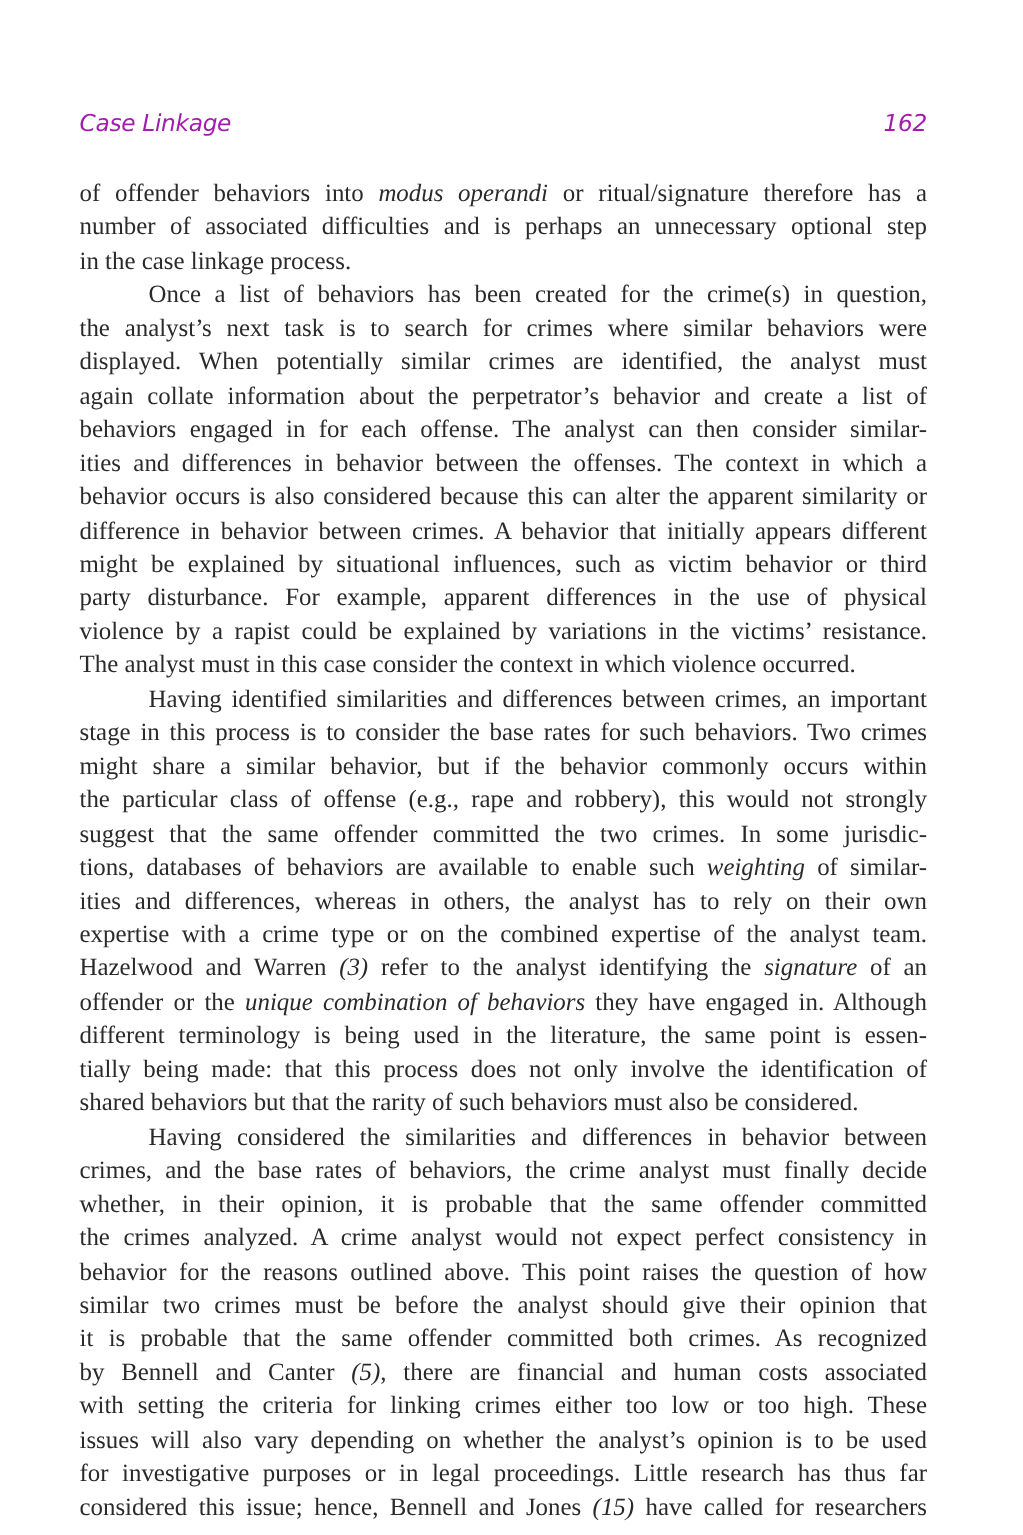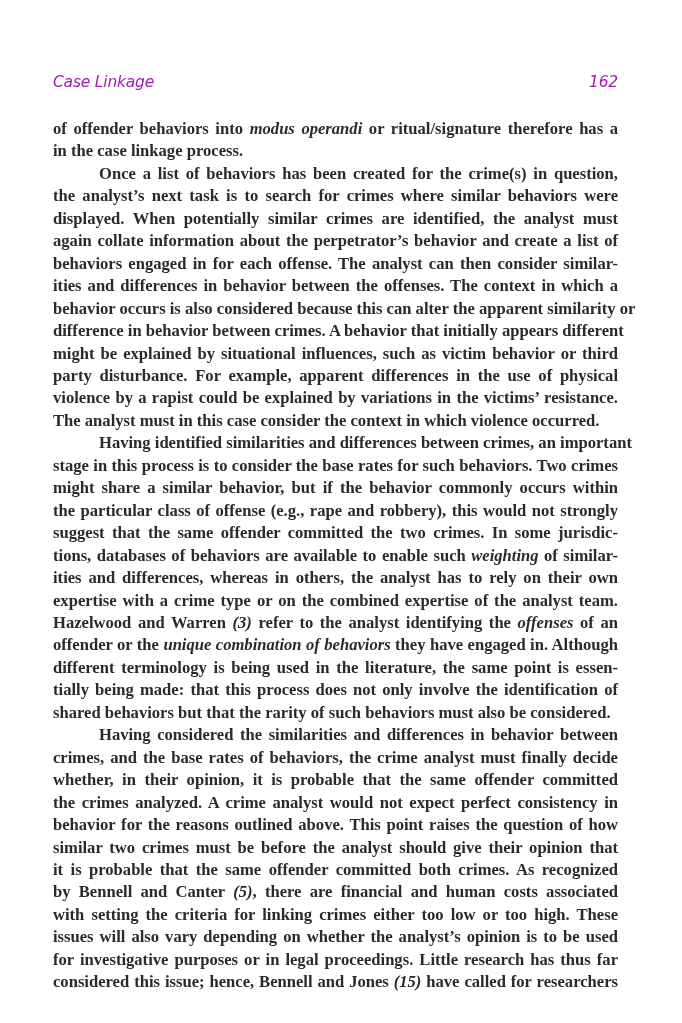--- a/index.html
+++ b/index.html
@@ -8,38 +8,39 @@
   .running-head {
     position: absolute; top: 73px; left: 0; width: 565px; height: 24px;
     font-family: "DejaVu Sans", sans-serif; font-style: italic; font-size: 15.5px;
     color: #a21caf; letter-spacing: -0.2px;
   }
   .running-head .title { position: absolute; left: 0; top: 0; }
   .running-head .folio { position: absolute; right: 0; top: 0; }
   .body-text {
     position: absolute; top: 118px; left: 0; width: 565px;
     font-family: "Liberation Serif", serif; font-size: 16.6px; line-height: 22.45px;
-    text-align: justify; hyphens: manual; font-weight: bold;
+    text-align: justify; hyphens: manual;
   }
   .body-text p { margin: 0; }
   .line { display: block; text-align: justify; text-align-last: justify; white-space: nowrap; }
   .line.last { text-align-last: left; }
   em { font-style: italic; }
 </style>
 </head>
 <body>
 
 <div class="page">
   <div class="running-head">
     <span class="title">Case Linkage</span>
     <span class="folio">162</span>
   </div>
   <div class="body-text" id="body-text">
       <p>
         <span class="line"><span>of offender behaviors into </span><em>modus operandi</em><span> or ritual/signature therefore has a</span></span>
+        <span class="line"><span>number of associated difficulties and is perhaps an unnecessary optional step</span></span>
         <span class="line last"><span>in the case linkage process.</span></span>
       </p>
       <p>
         <span class="line" style="text-indent: 46px;"><span>Once a list of behaviors has been created for the crime(s) in question,</span></span>
         <span class="line"><span>the analyst’s next task is to search for crimes where similar behaviors were</span></span>
         <span class="line"><span>displayed. When potentially similar crimes are identified, the analyst must</span></span>
         <span class="line"><span>again collate information about the perpetrator’s behavior and create a list of</span></span>
         <span class="line"><span>behaviors engaged in for each offense. The analyst can then consider similar-</span></span>
         <span class="line"><span>ities and differences in behavior between the offenses. The context in which a</span></span>
         <span class="line"><span>behavior occurs is also considered because this can alter the apparent similarity or</span></span>
@@ -51,21 +52,21 @@
       </p>
       <p>
         <span class="line" style="text-indent: 46px;"><span>Having identified similarities and differences between crimes, an important</span></span>
         <span class="line"><span>stage in this process is to consider the base rates for such behaviors. Two crimes</span></span>
         <span class="line"><span>might share a similar behavior, but if the behavior commonly occurs within</span></span>
         <span class="line"><span>the particular class of offense (e.g., rape and robbery), this would not strongly</span></span>
         <span class="line"><span>suggest that the same offender committed the two crimes. In some jurisdic-</span></span>
         <span class="line"><span>tions, databases of behaviors are available to enable such </span><em>weighting</em><span> of similar-</span></span>
         <span class="line"><span>ities and differences, whereas in others, the analyst has to rely on their own</span></span>
         <span class="line"><span>expertise with a crime type or on the combined expertise of the analyst team.</span></span>
-        <span class="line"><span>Hazelwood and Warren </span><em>(3)</em><span> refer to the analyst identifying the </span><em>offenses</em><span> of an</span></span>
+        <span class="line"><span>Hazelwood and Warren </span><em>(3)</em><span> refer to the analyst identifying the </span><em>signature</em><span> of an</span></span>
         <span class="line"><span>offender or the </span><em>unique combination of behaviors</em><span> they have engaged in. Although</span></span>
         <span class="line"><span>different terminology is being used in the literature, the same point is essen-</span></span>
         <span class="line"><span>tially being made: that this process does not only involve the identification of</span></span>
         <span class="line last"><span>shared behaviors but that the rarity of such behaviors must also be considered.</span></span>
       </p>
       <p>
         <span class="line" style="text-indent: 46px;"><span>Having considered the similarities and differences in behavior between</span></span>
         <span class="line"><span>crimes, and the base rates of behaviors, the crime analyst must finally decide</span></span>
         <span class="line"><span>whether, in their opinion, it is probable that the same offender committed</span></span>
         <span class="line"><span>the crimes analyzed. A crime analyst would not expect perfect consistency in</span></span>

